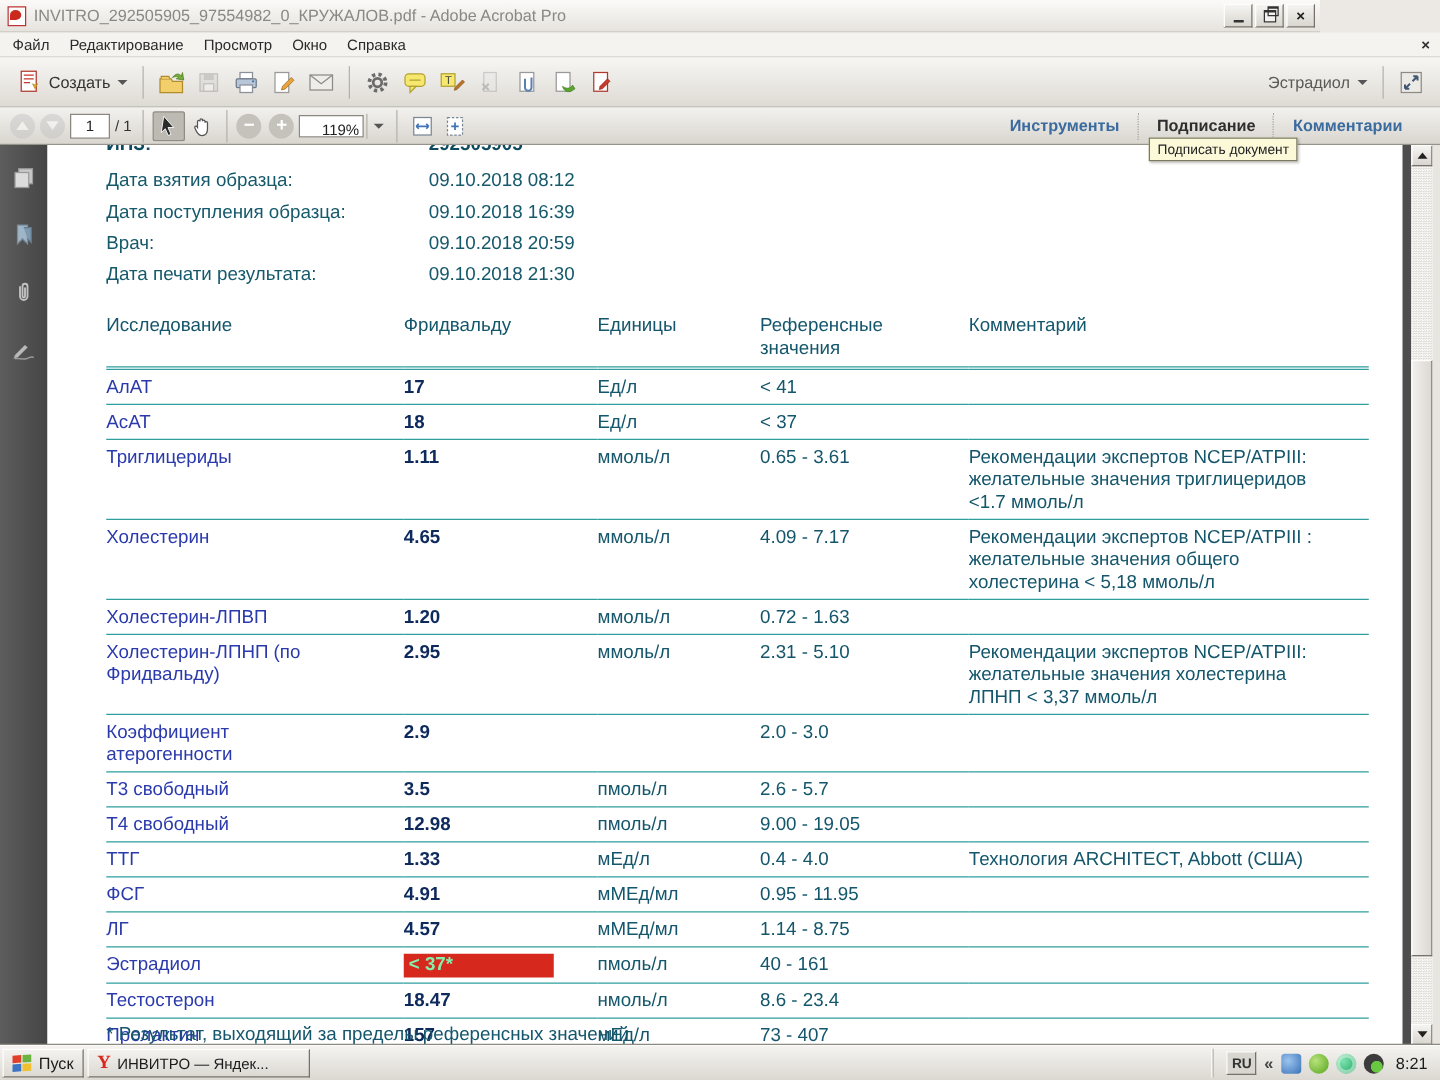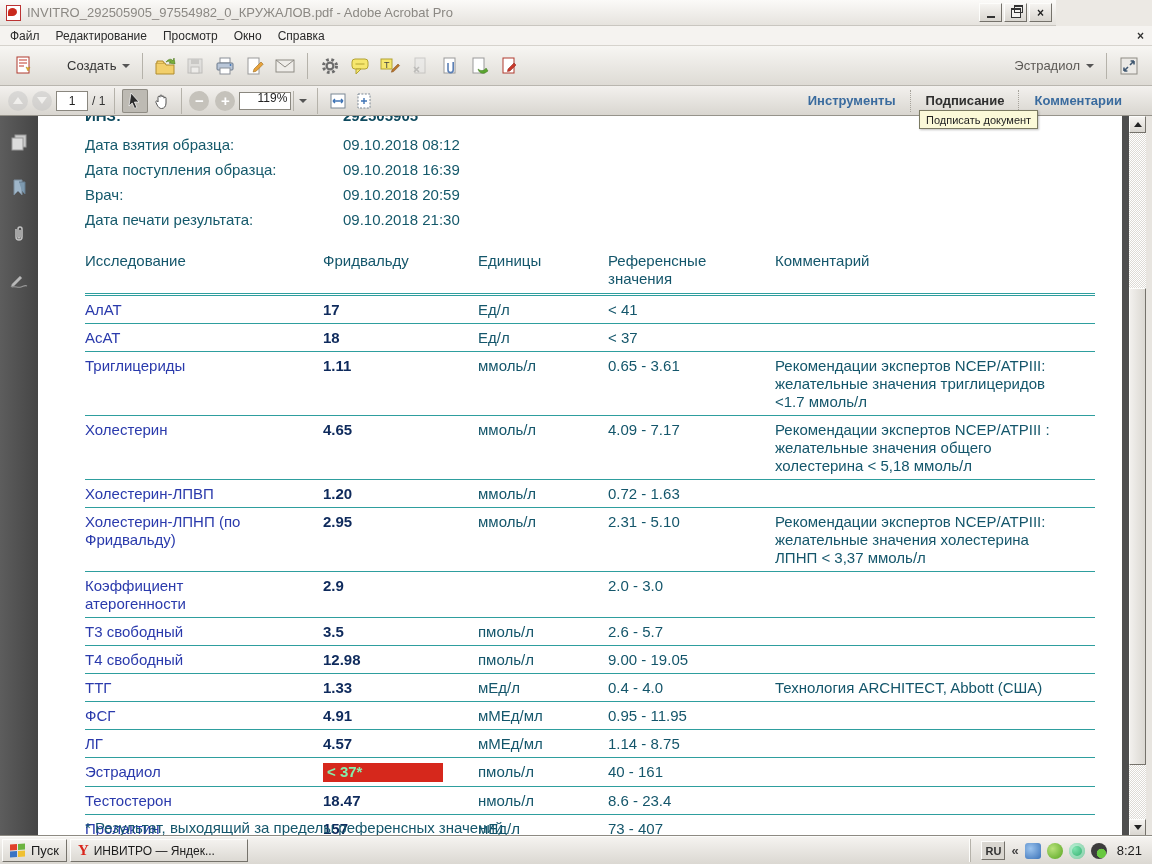--- a/index.html
+++ b/index.html
@@ -38,42 +38,42 @@
   
   .toolbar1{
     position:absolute;left:0;top:46px;width:1152px;height:40px;
     background:linear-gradient(#f7f6f3,#dedbd5);
     border-bottom:1px solid #b9b6af;
     display:flex;align-items:center;padding:0 8px;box-sizing:border-box;
   }
   .tb-sep{width:1px;height:26px;background:#b5b2aa;margin:0 7px;flex:0 0 auto;}
   .tbtn{height:28px;display:flex;align-items:center;gap:4px;padding:0 5px;border-radius:3px;flex:0 0 auto;}
   .tbtn svg{display:block;}
-  .create-label{font-size:13px;color:#333;margin-left:28px;}
+  .create-label{font-size:13px;color:#333;}
   .caret{width:0;height:0;border-left:4px solid transparent;border-right:4px solid transparent;border-top:4px solid #555;margin-left:2px;}
   .icon-btn{width:30px;height:28px;display:flex;align-items:center;justify-content:center;flex:0 0 auto;}
   .disabled{opacity:.45;filter:grayscale(1);}
   .toolbar1-right{margin-left:auto;display:flex;align-items:center;}
   .settings-label{font-size:13px;color:#5c5955;}
   
   .toolbar2{
     position:absolute;left:0;top:86px;width:1152px;height:30px;
     background:linear-gradient(#f3f1ee,#d9d6d0);
     border-bottom:1px solid #96938b;
     display:flex;align-items:center;padding:0 8px;box-sizing:border-box;
   }
   .circle-btn{width:20px;height:20px;border-radius:50%;background:#c5c2bb;display:flex;align-items:center;justify-content:center;flex:0 0 auto;}
   .circle-btn .tri-up{width:0;height:0;border-left:5px solid transparent;border-right:5px solid transparent;border-bottom:7px solid #fff;}
   .circle-btn .tri-down{width:0;height:0;border-left:5px solid transparent;border-right:5px solid transparent;border-top:7px solid #fff;}
   .circle-btn .pm{color:#fff;font-weight:bold;font-size:15px;line-height:1;margin-top:-1px;}
   .page-box{width:30px;height:18px;background:#fff;border:1px solid #8a877f;font-size:12px;text-align:center;color:#222;margin:0 4px;padding:0;}
   .page-total{font-size:12px;color:#333;margin-right:2px;}
   .tool-btn{width:26px;height:24px;display:flex;align-items:center;justify-content:center;border-radius:2px;flex:0 0 auto;}
   .tool-btn.active{background:#bdbab3;box-shadow:inset 0 0 0 1px #8f8c84;}
-  .zoom-box{width:52px;height:18px;background:#fff;border:1px solid #8a877f;display:flex;align-items:flex-end;justify-content:flex-end;font-size:12px;color:#222;padding:4px 3px;box-sizing:border-box;margin-left:4px;}
+  .zoom-box{width:52px;height:18px;background:#fff;border:1px solid #8a877f;display:flex;align-items:flex-start;justify-content:flex-end;font-size:12px;color:#222;padding:4px 3px;box-sizing:border-box;margin-left:4px;}
   .zoom-drop{width:16px;height:20px;display:flex;align-items:center;justify-content:center;border-left:1px solid #b5b2aa;margin-left:2px;}
   .toolbar2-right{margin-left:auto;display:flex;align-items:center;gap:0;padding-right:8px;}
   .panel-label{font-size:13px;font-weight:bold;padding:0 14px;}
   .panel-label.blue{color:#3a6b9e;}
   .panel-label.dark{color:#2e2e2e;}
   .dot-sep{width:1px;height:22px;border-left:1px dotted #a6a39b;}
   
   .tooltip{
     position:absolute;left:919px;top:110px;height:17px;z-index:50;
     background:#fbf9d8;border:1px solid #7b7a62;font-size:11px;color:#222;

